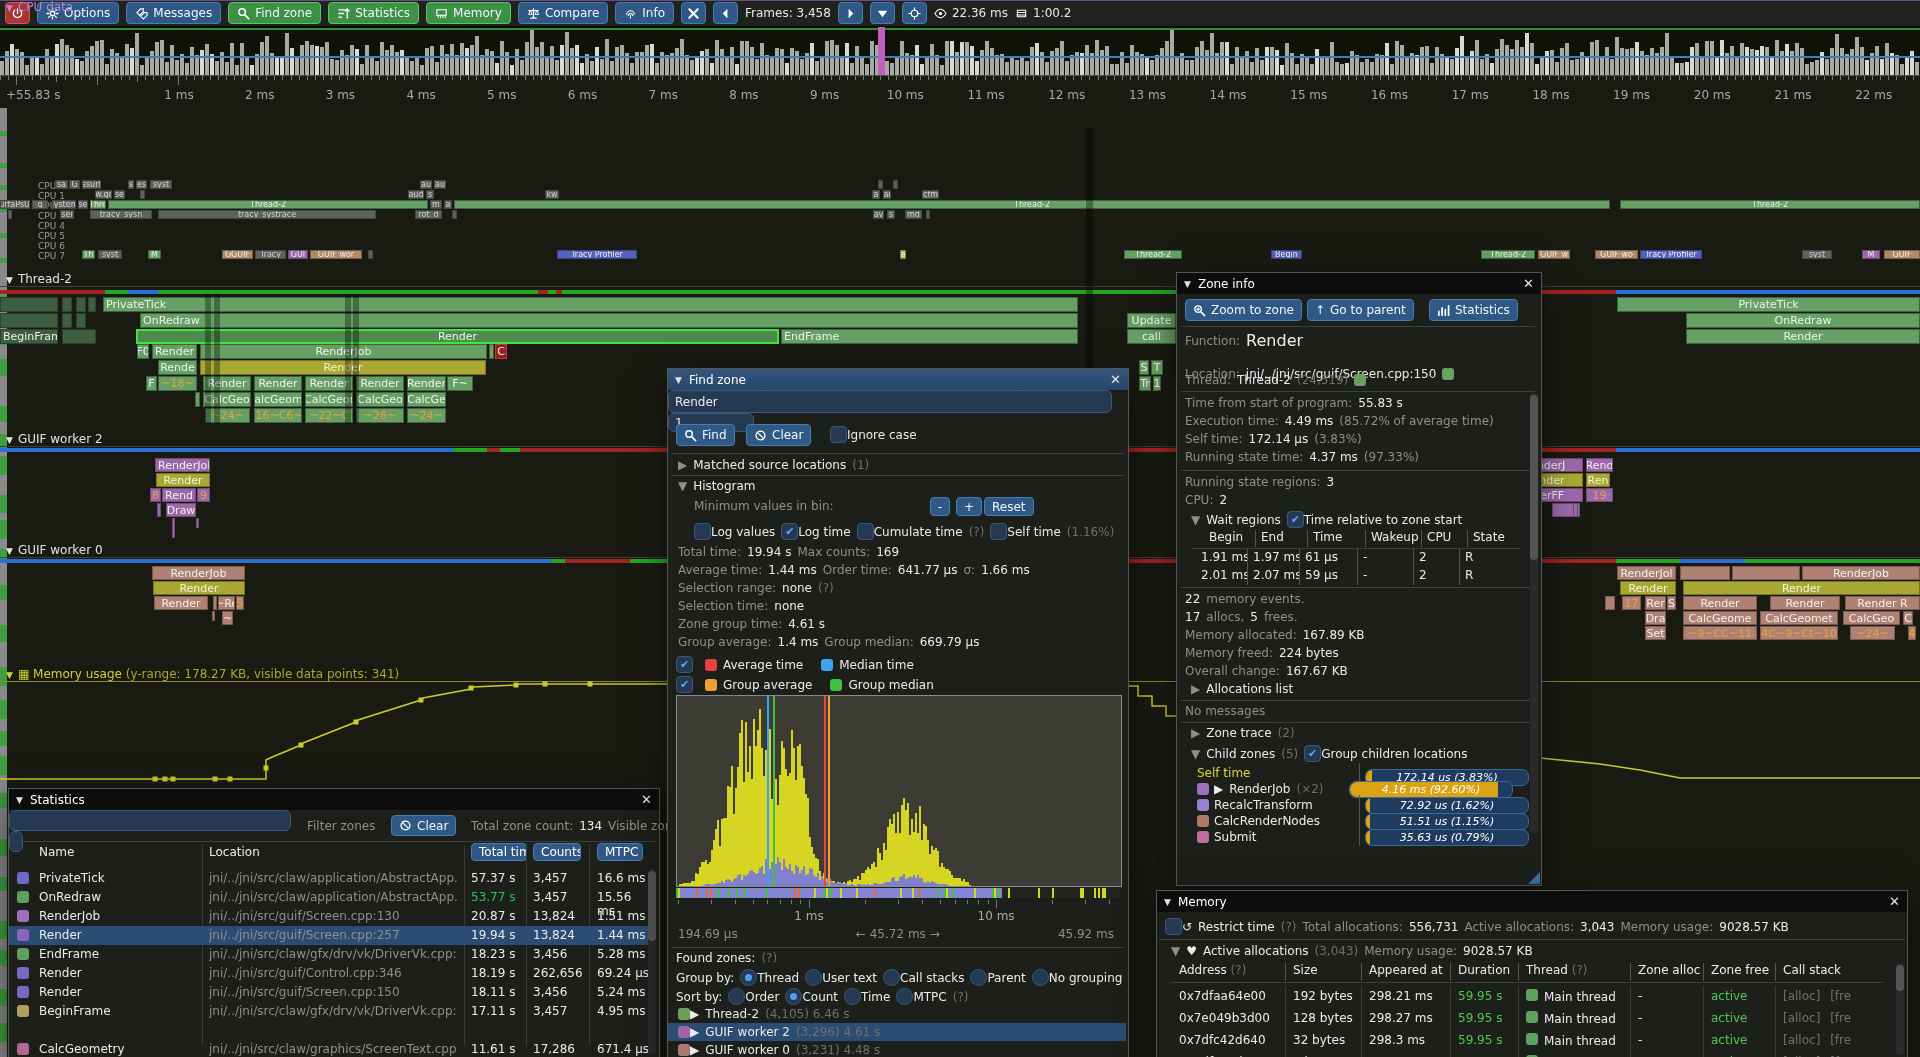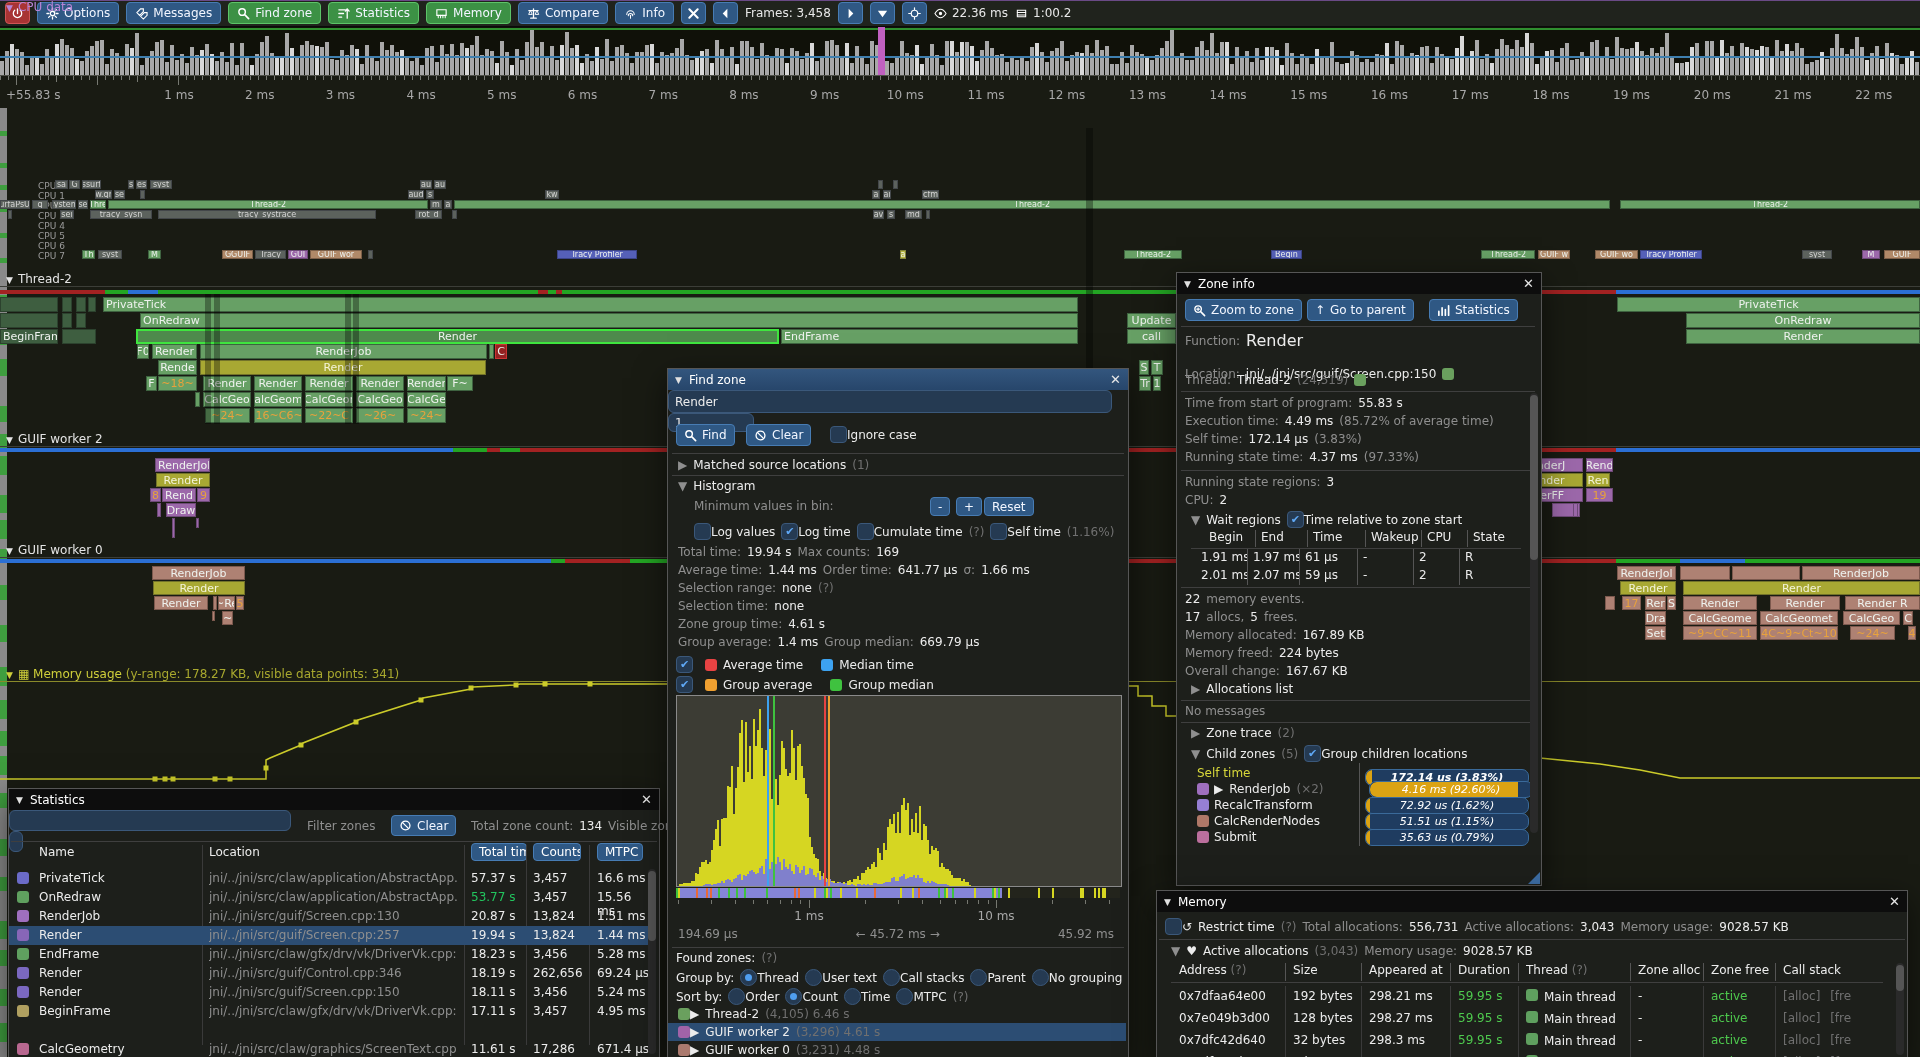--- a/index.html
+++ b/index.html
@@ -2075,34 +2075,34 @@
         <span class="w">Child zones</span>
         <span class="h">(5)</span>
         <div class="cb">✔</div>
         <span class="w"> Group children locations</span>
       </div>
       <div style="position: absolute; left: 0px; top: 492px; width: 356px; height: 16px;">
         <div class="line" style="left: 8px; top: 1px;">
           <span class="yl" style="margin-left: 12px;">Self time</span>
         </div>
         <div style="position: absolute; left: 182px; top: -2px; width: 1px; height: 19px; background: rgb(85, 85, 85);"></div>
-        <div class="cbar" style="left: 188px; top: 4px; width: 162px; font-weight: bold;">
+        <div class="cbar" style="left: 188px; top: 4px; width: 162px;">
           <div class="fill" style="width: 6.128px;"></div>
           <div class="txt">172.14 us (3.83%)</div>
         </div>
       </div>
       <div style="position: absolute; left: 0px; top: 508px; width: 356px; height: 16px;">
         <div class="line" style="left: 8px; top: 1px;">
           <div class="sw" style="background: rgb(159, 111, 191); margin: 0px 5px 0px 12px;"></div>
           <span class="w">▶ </span>
           <span class="w">RenderJob</span>
           <span class="h">(×2)</span>
         </div>
         <div style="position: absolute; left: 182px; top: -2px; width: 1px; height: 19px; background: rgb(85, 85, 85);"></div>
-        <div class="cbar" style="left: 192px; top: 0px; width: 162px;">
+        <div class="cbar" style="left: 172px; top: 0px; width: 162px;">
           <div class="fill" style="width: 148.16px;"></div>
           <div class="txt">4.16 ms (92.60%)</div>
         </div>
       </div>
       <div style="position: absolute; left: 0px; top: 524px; width: 356px; height: 16px;">
         <div class="line" style="left: 8px; top: 1px;">
           <div class="sw" style="background: rgb(150, 127, 212); margin: 0px 5px 0px 12px;"></div>
           <span class="w">RecalcTransform</span>
         </div>
         <div style="position: absolute; left: 182px; top: -2px; width: 1px; height: 19px; background: rgb(85, 85, 85);"></div>

